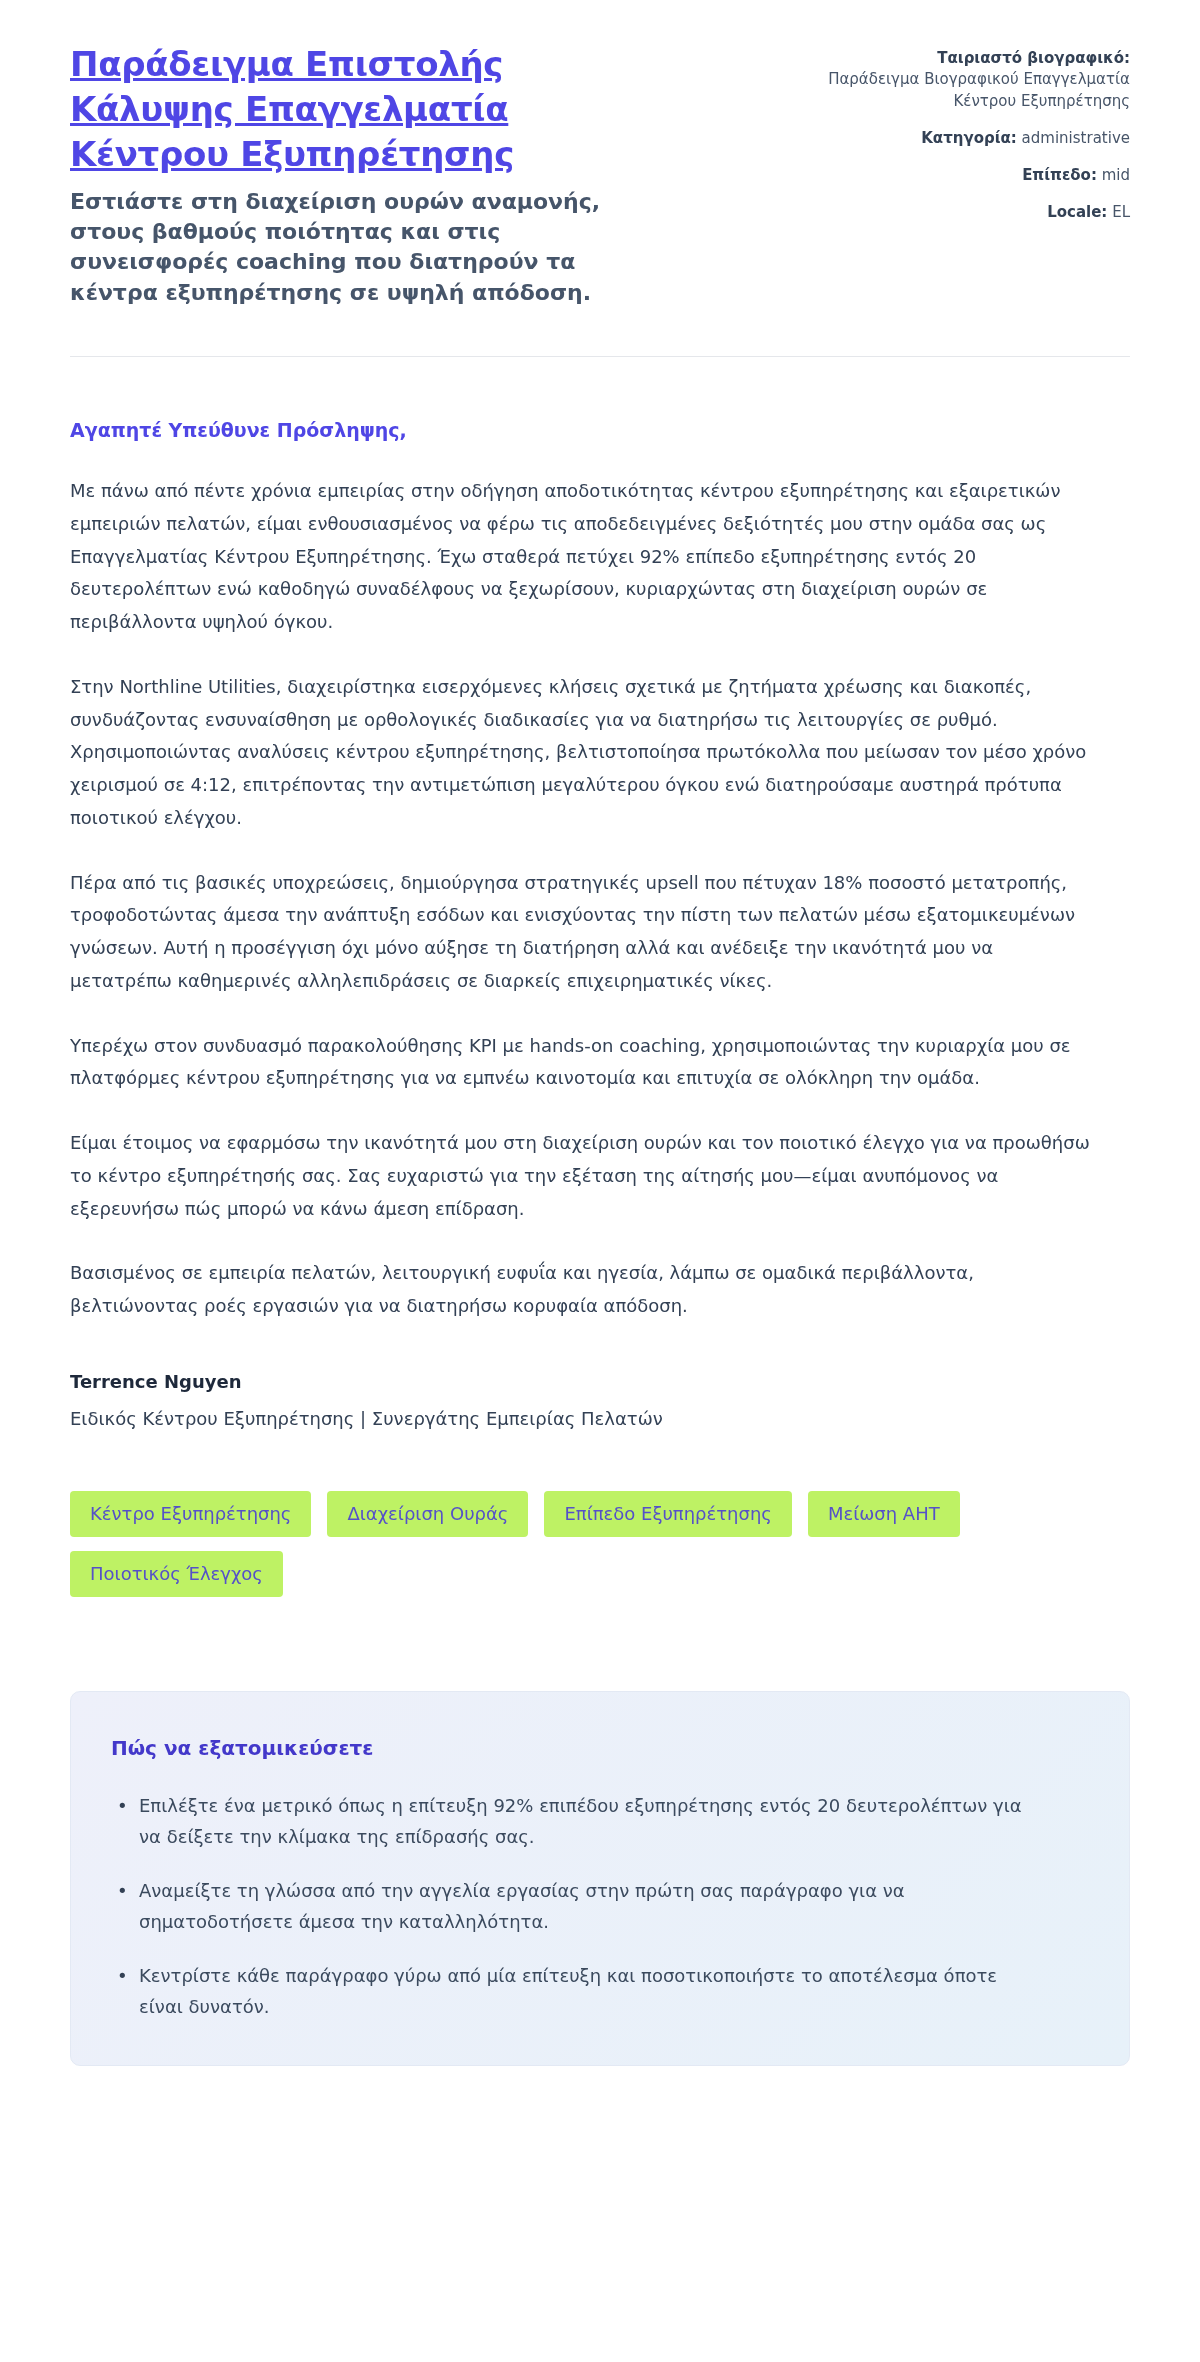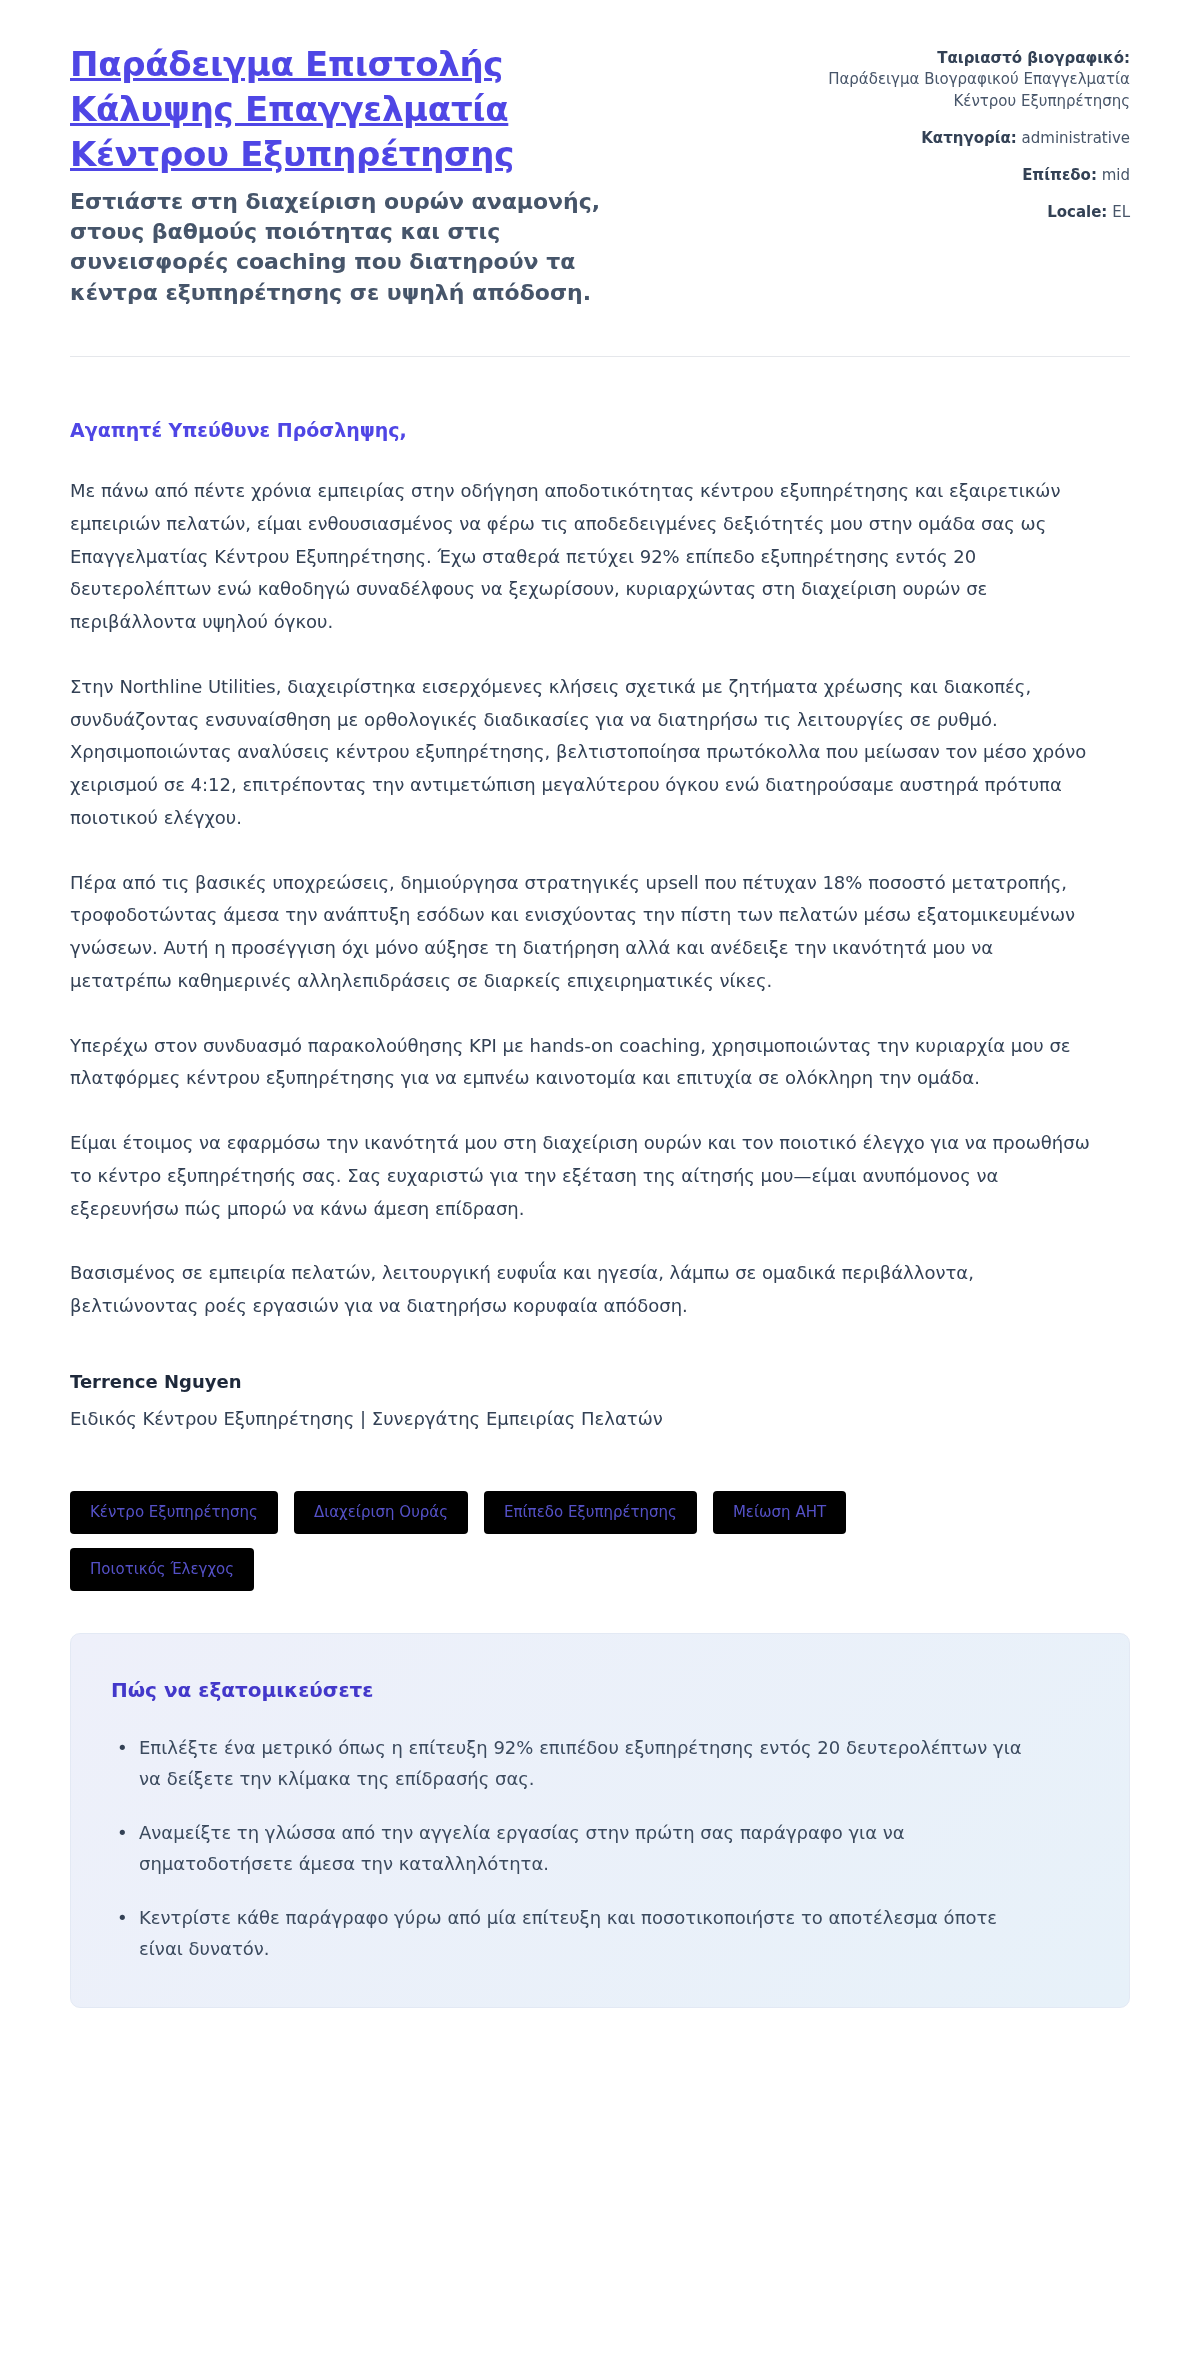--- a/index.html
+++ b/index.html
@@ -74,32 +74,32 @@
   .sig-role {
     margin: 16px 0 0;
     font-size: 18px;
     color: #334155;
   }
 
   
   .tags { display: flex; flex-wrap: wrap; gap: 14px 16px; margin-top: 62px; max-width: 900px; }
   .tag {
     display: inline-block;
-    background: #000000;
+    background: #bef264;
     color: #5551c8;
-    font-size: 15px;
+    font-size: 18px;
     line-height: 1;
     padding: 14px 20px;
     border-radius: 4px;
     cursor: pointer;
   }
 
   
   .tips {
-    margin-top: 42px;
+    margin-top: 94px;
     background: linear-gradient(135deg, #eef0fa 0%, #e7f1f9 100%);
     border: 1px solid #e3e9f4;
     border-radius: 10px;
     padding: 44px 40px 36px;
   }
   .tips-title {
     margin: 0 0 30px;
     font-size: 20px;
     font-weight: 700;
     color: #4338ca;

